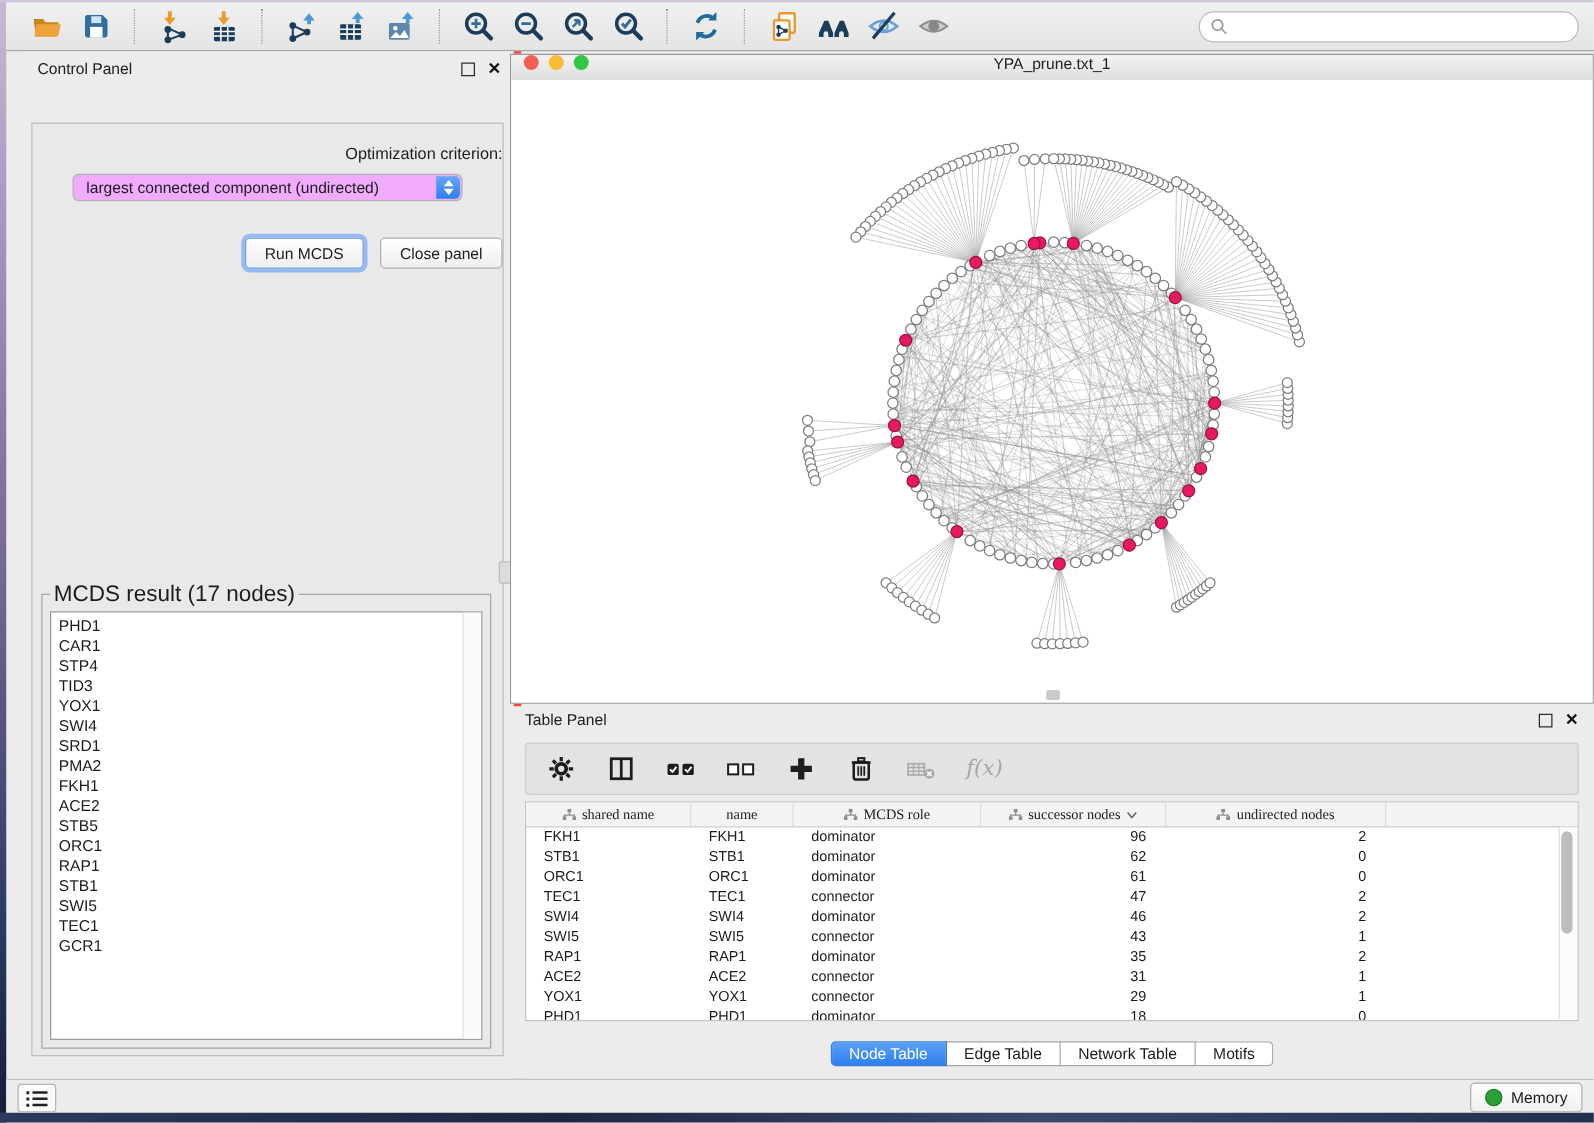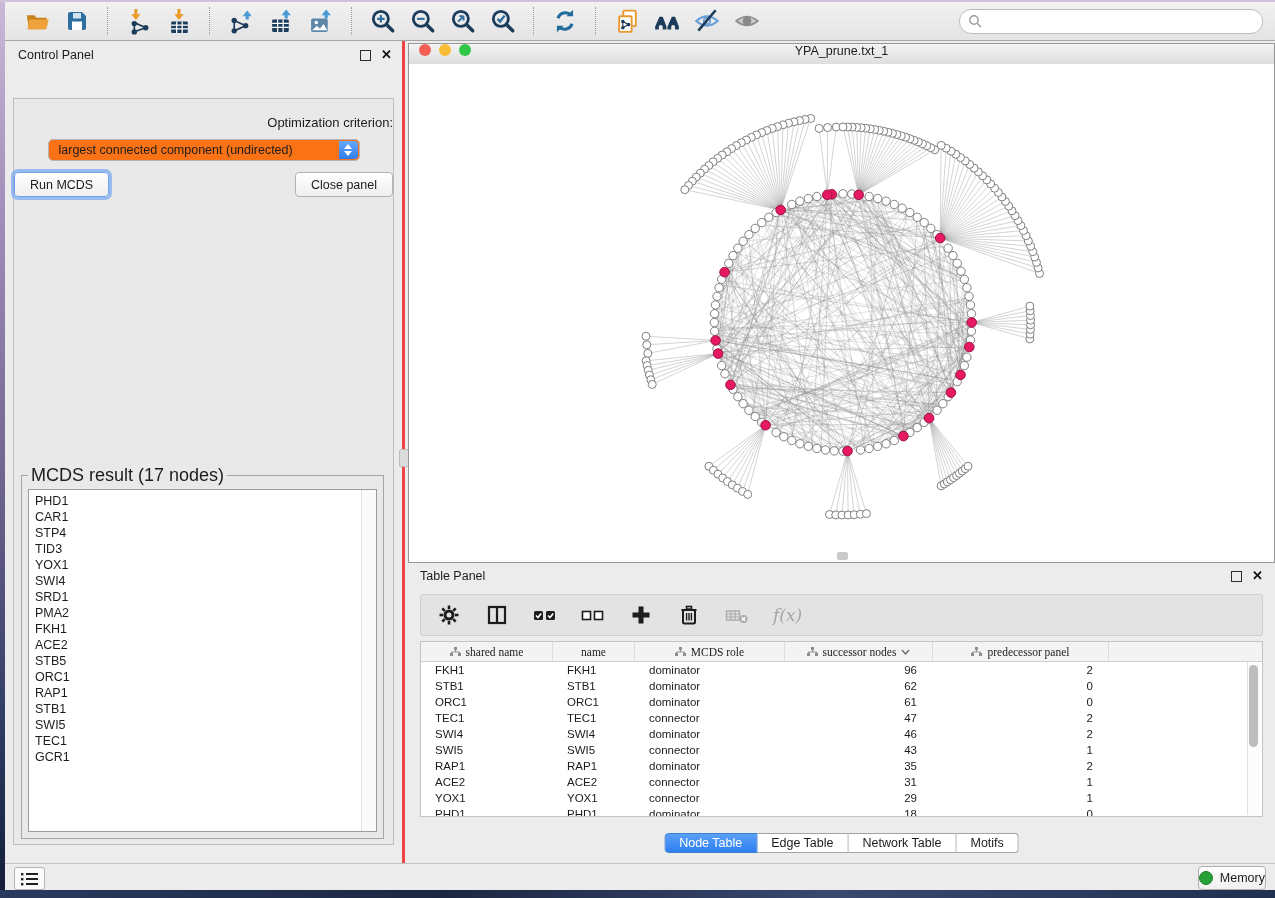--- a/index.html
+++ b/index.html
@@ -15,44 +15,44 @@
   
   .toolbar{position:absolute;left:5px;top:2px;width:1270px;height:39px;box-sizing:border-box;
      background:linear-gradient(#f1f1f1,#e4e4e4);border-bottom:1px solid #a6a6a6;
      display:flex;align-items:center;padding:0 12px;}
   .tb-btn{width:32px;height:30px;display:flex;align-items:center;justify-content:center;margin:0 4px;}
   .tb-sep{width:1px;height:28px;border-left:1px dotted #9a9a9a;margin:0 10px;}
   .search{margin-left:auto;width:286px;height:23px;background:#fff;border:1px solid #bcbcbc;
      border-radius:12px;display:flex;align-items:center;padding:0 8px;}
   .search input{border:none;outline:none;flex:1;font-size:12px;font-family:"Liberation Sans",sans-serif;background:transparent;}
   
-  .control-panel{position:absolute;left:8px;top:41px;width:397px;height:822px;box-sizing:border-box;
-     background:#ececec;border-right:3px solid #ef4444;}
+  .control-panel{position:absolute;left:20px;top:41px;width:397px;height:822px;box-sizing:border-box;
+     background:#ececec;border-right:6px solid #ef4444;}
   .cp-header{height:28px;display:flex;align-items:center;padding:0 10px;font-size:12.5px;}
   .win-icons{margin-left:auto;display:flex;align-items:center;gap:10px;}
   .float-ic{width:9px;height:9px;border:1.6px solid #2c2c2c;display:inline-block;}
   .close-ic{font-size:13px;font-weight:bold;color:#111;line-height:10px;}
   .cp-tabs{position:absolute;left:76px;top:33px;display:flex;height:20px;}
   .seg{display:flex;align-items:center;justify-content:center;font-size:12.5px;background:#fff;
      border:1px solid #a3a3a3;border-left:none;padding:0 14px;height:20px;box-sizing:border-box;}
   .seg:first-child{border-left:1px solid #a3a3a3;border-radius:4px 0 0 4px;}
   .seg:last-child{border-radius:0 4px 4px 0;}
   .seg.active{background:linear-gradient(#5aa0f8,#2e7ff0);color:#fff;border-color:#3a7fd0;}
   .cp-inner{position:absolute;left:5px;right:8px;top:57px;bottom:18px;
      background:#e9e9e9;border:1px solid #bdbdbd;}
   .opt-label{margin-top:16px;text-align:right;font-size:13px;}
-  .opt-select{position:relative;margin:9px auto 0 auto;width:312px;height:22px;background:#f97316;
+  .opt-select{position:relative;margin:9px auto 0 auto;width:312px;height:22px;background:#f0abfc;
      border:1px solid #b3b3b3;border-radius:5px;box-sizing:border-box;
      display:flex;align-items:center;font-size:12.5px;padding-left:10px;}
   .stepper{position:absolute;right:1px;top:1px;bottom:1px;width:19px;border-radius:0 4px 4px 0;
      background:linear-gradient(#66a7f8,#2e7ef0);display:flex;flex-direction:column;
      align-items:center;justify-content:center;gap:2px;}
   .tri-up{width:0;height:0;border-left:4px solid transparent;border-right:4px solid transparent;border-bottom:5px solid #fff;}
   .tri-dn{width:0;height:0;border-left:4px solid transparent;border-right:4px solid transparent;border-top:5px solid #fff;}
-  .btn-row{display:flex;justify-content:space-between;gap:13px;margin-top:11px;}
+  .btn-row{display:flex;justify-content:flex-end;gap:13px;margin-top:29px;}
   .btn{height:23px;padding:0 15px;background:linear-gradient(#ffffff,#efefef);border:1px solid #b2b2b2;
      border-radius:4px;font-size:12.5px;display:flex;align-items:center;}
   .btn.focused{box-shadow:0 0 0 3px rgba(108,163,245,.65);border-color:#6fa3e8;}
   fieldset.result{position:absolute;left:7px;right:9px;top:366px;bottom:5px;margin:0;
      border:1px solid #a5a5a5;padding:0;}
   fieldset.result legend{font-size:18px;margin-left:6px;padding:0 3px;margin-top:40px;}
   .mcds-list{position:absolute;left:6px;right:6px;top:3px;bottom:6px;background:#fff;
      border:1px solid #9b9b9b;font-size:12.5px;line-height:16px;padding:3px 0 0 6px;overflow:hidden;}
   .mcds-scroll{position:absolute;right:0;top:0;bottom:0;width:14px;background:#fafafa;border-left:1px solid #e2e2e2;}
   .splitter{position:absolute;left:399px;top:449px;width:8px;height:16px;background:#dcdcdc;
@@ -86,21 +86,21 @@
   .tcell{font-size:11.5px;padding-left:14px;white-space:nowrap;}
   .tcell.num{text-align:right;padding-left:0;padding-right:16px;}
   .tv-scroll{position:absolute;right:1px;top:20px;bottom:1px;width:13px;background:#fcfcfc;border-left:1px solid #e0e0e0;}
   .tv-thumb{position:absolute;left:1px;top:3px;width:9px;height:82px;background:#bdbdbd;border-radius:5px;}
   .tp-tabs{position:absolute;bottom:9px;left:50%;transform:translateX(-50%);display:flex;height:21px;}
   
   .status-bar{position:absolute;left:5px;top:863px;width:1270px;height:27px;box-sizing:border-box;
      background:#ececec;border-top:1px solid #c2c2c2;}
   .list-btn{position:absolute;left:9px;top:3px;width:29px;height:21px;background:#fafafa;
      border:1px solid #b5b5b5;border-radius:3px;display:flex;align-items:center;justify-content:center;}
-  .mem-btn{position:absolute;right:9px;top:2px;height:22px;padding:0 0;background:linear-gradient(#fdfdfd,#f0f0f0);
+  .mem-btn{position:absolute;right:9px;top:2px;height:22px;padding:0 11px;background:linear-gradient(#fdfdfd,#f0f0f0);
      border:1px solid #b0b0b0;border-radius:4px;display:flex;align-items:center;gap:7px;font-size:12.5px;}
   .mem-dot{width:12px;height:12px;border-radius:50%;background:#27a136;border:1px solid #1d7d2a;}
 </style>
 </head>
 <body>
 
 <div id="wall-left"></div>
 <div id="wall-top"></div>
 <div id="wall-bottom"></div>
 
@@ -1135,21 +1135,21 @@
       </div>
       <div class="hcell">
         <svg width="11" height="10" viewBox="0 0 11 10">
             <g fill="#8d8d8d">
               <rect x="4" y="0" width="3" height="3"></rect>
               <rect x="0" y="6" width="3" height="3"></rect>
               <rect x="8" y="6" width="3" height="3"></rect>
               <path d="M5.5 3v2M1.5 6V5h8v1" stroke="#8d8d8d" fill="none"></path>
             </g>
           </svg>
-        <span>predecessor panel</span>
+        <span>undirected nodes</span>
       </div>
       <div class="hcell"></div>
     </div>
     <div id="rows">
         <div class="trow">
           <div class="tcell">FKH1</div>
           <div class="tcell">FKH1</div>
           <div class="tcell">dominator</div>
           <div class="tcell num">96</div>
           <div class="tcell num">2</div>

